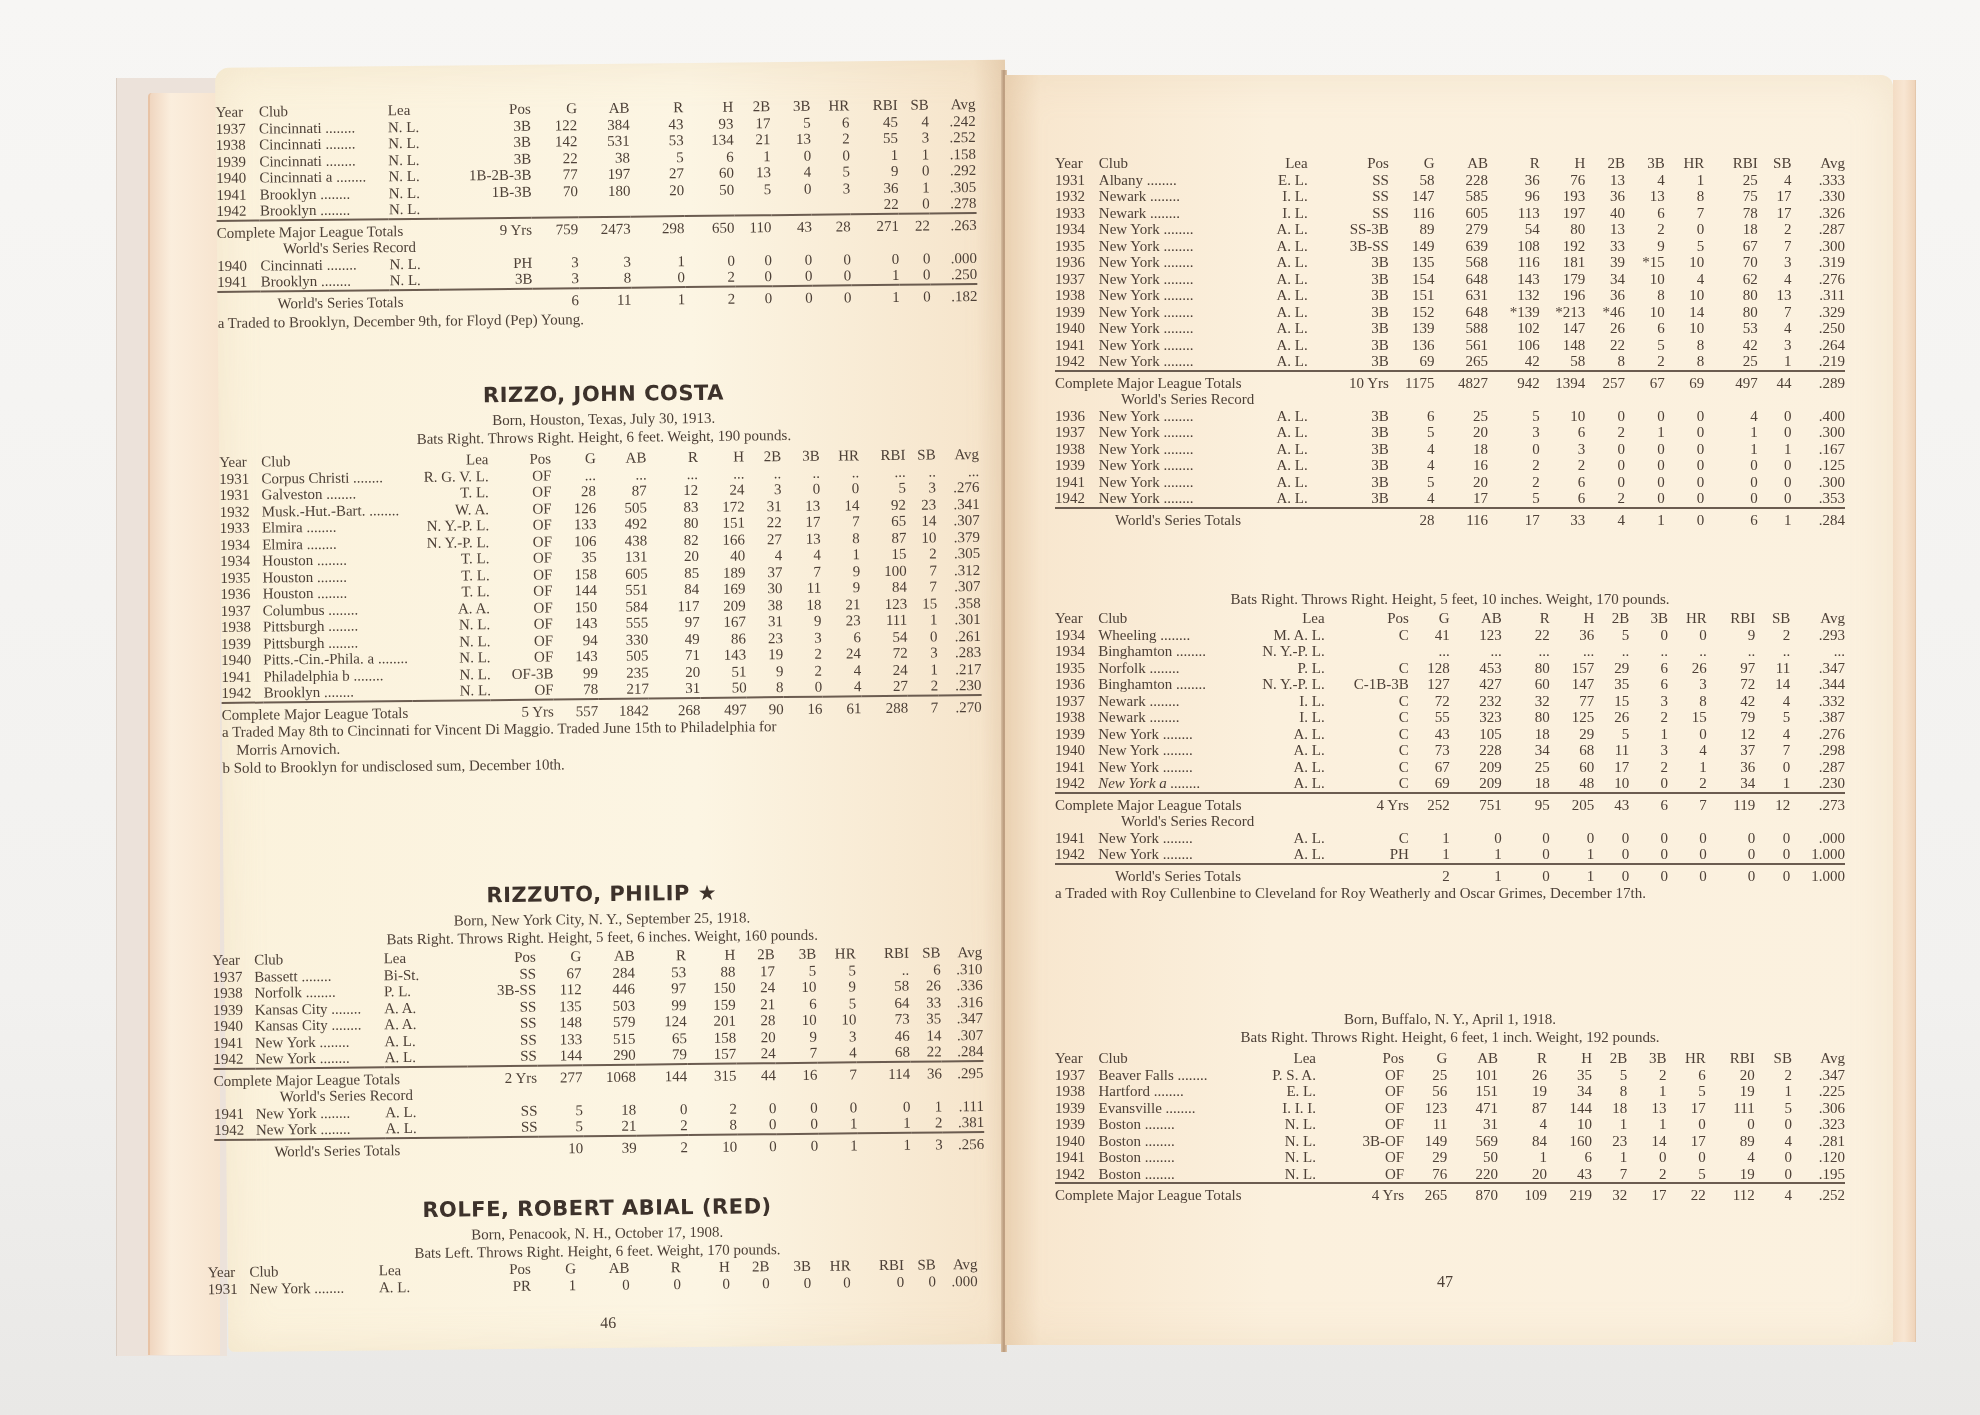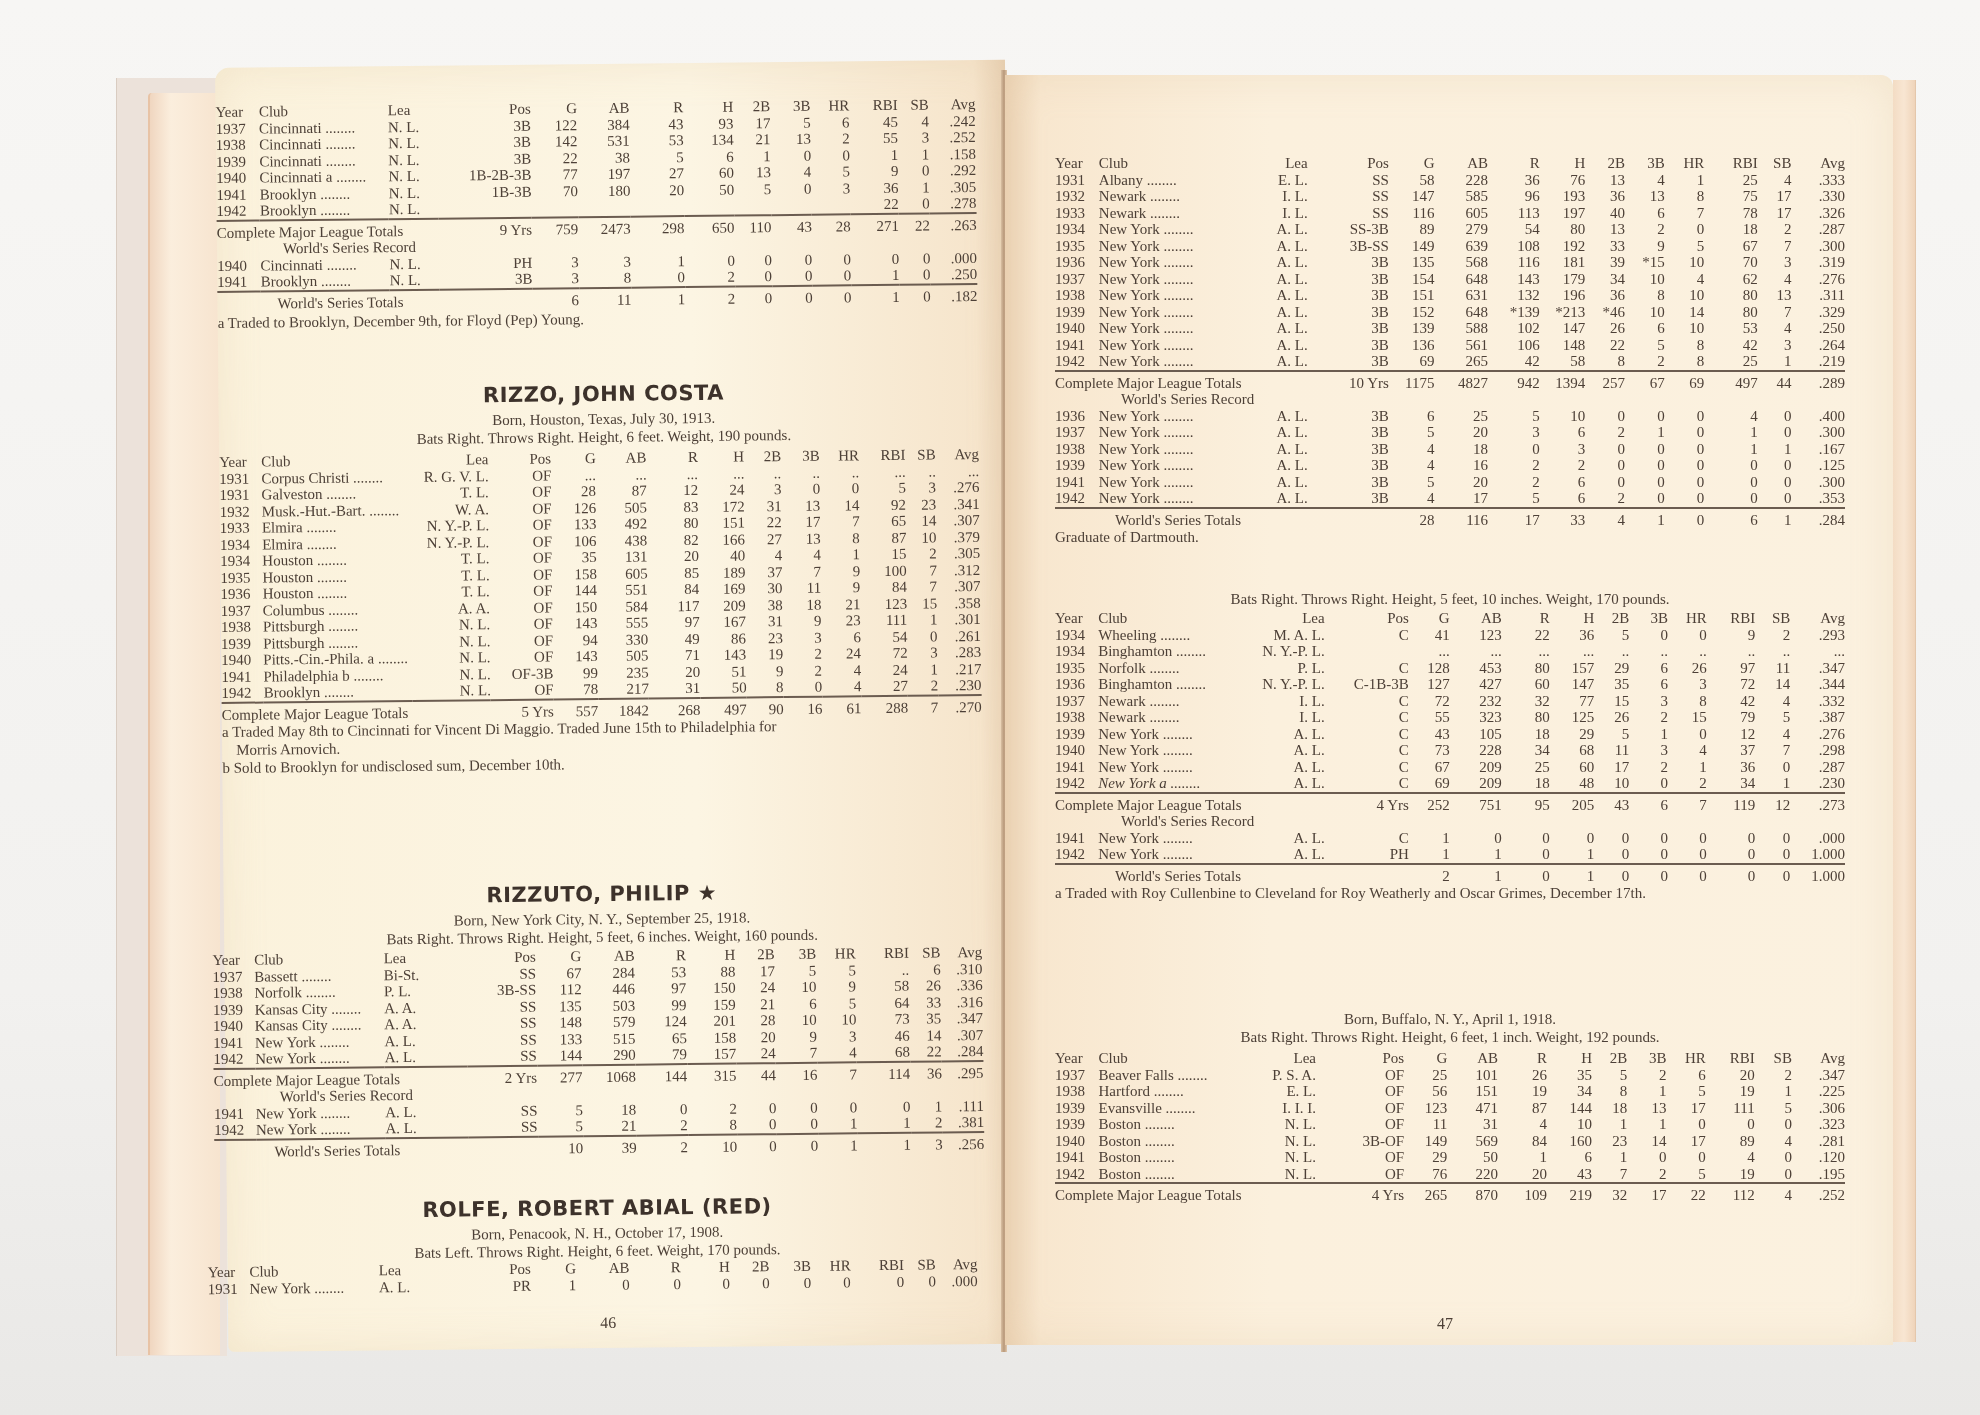--- a/index.html
+++ b/index.html
@@ -1200,21 +1200,20 @@
             <td>33</td>
             <td>4</td>
             <td>1</td>
             <td>0</td>
             <td>6</td>
             <td>1</td>
             <td>.284</td>
           </tr>
         </tbody>
     </table>
-    <div class="note">Graduate of Dartmouth.</div>
   </div>
 
   <div class="block" style="left:50px; top:515px; width:790px;">
     <div class="bio">Bats Right.  Throws Right.  Height, 5 feet, 10 inches.  Weight, 170 pounds.</div>
     <table class="stats" style="width:790px; margin-top:2px;">
       <colgroup>
         <col style="width:44px">
           <col style="width:140px">
           <col style="width:90px">
           <col style="width:86px">
@@ -1648,16 +1647,16 @@
             <td>17</td>
             <td>22</td>
             <td>112</td>
             <td>4</td>
             <td>.252</td>
           </tr>
         </tbody>
     </table>
   </div>
 
-  <div class="pagenum block" style="left:432px; top:1240px;">47</div>
+  <div class="pagenum block" style="left:432px; top:1198px;">47</div>
 </div>
 
 <div class="page-stack-right"></div>
 
 </body></html>

